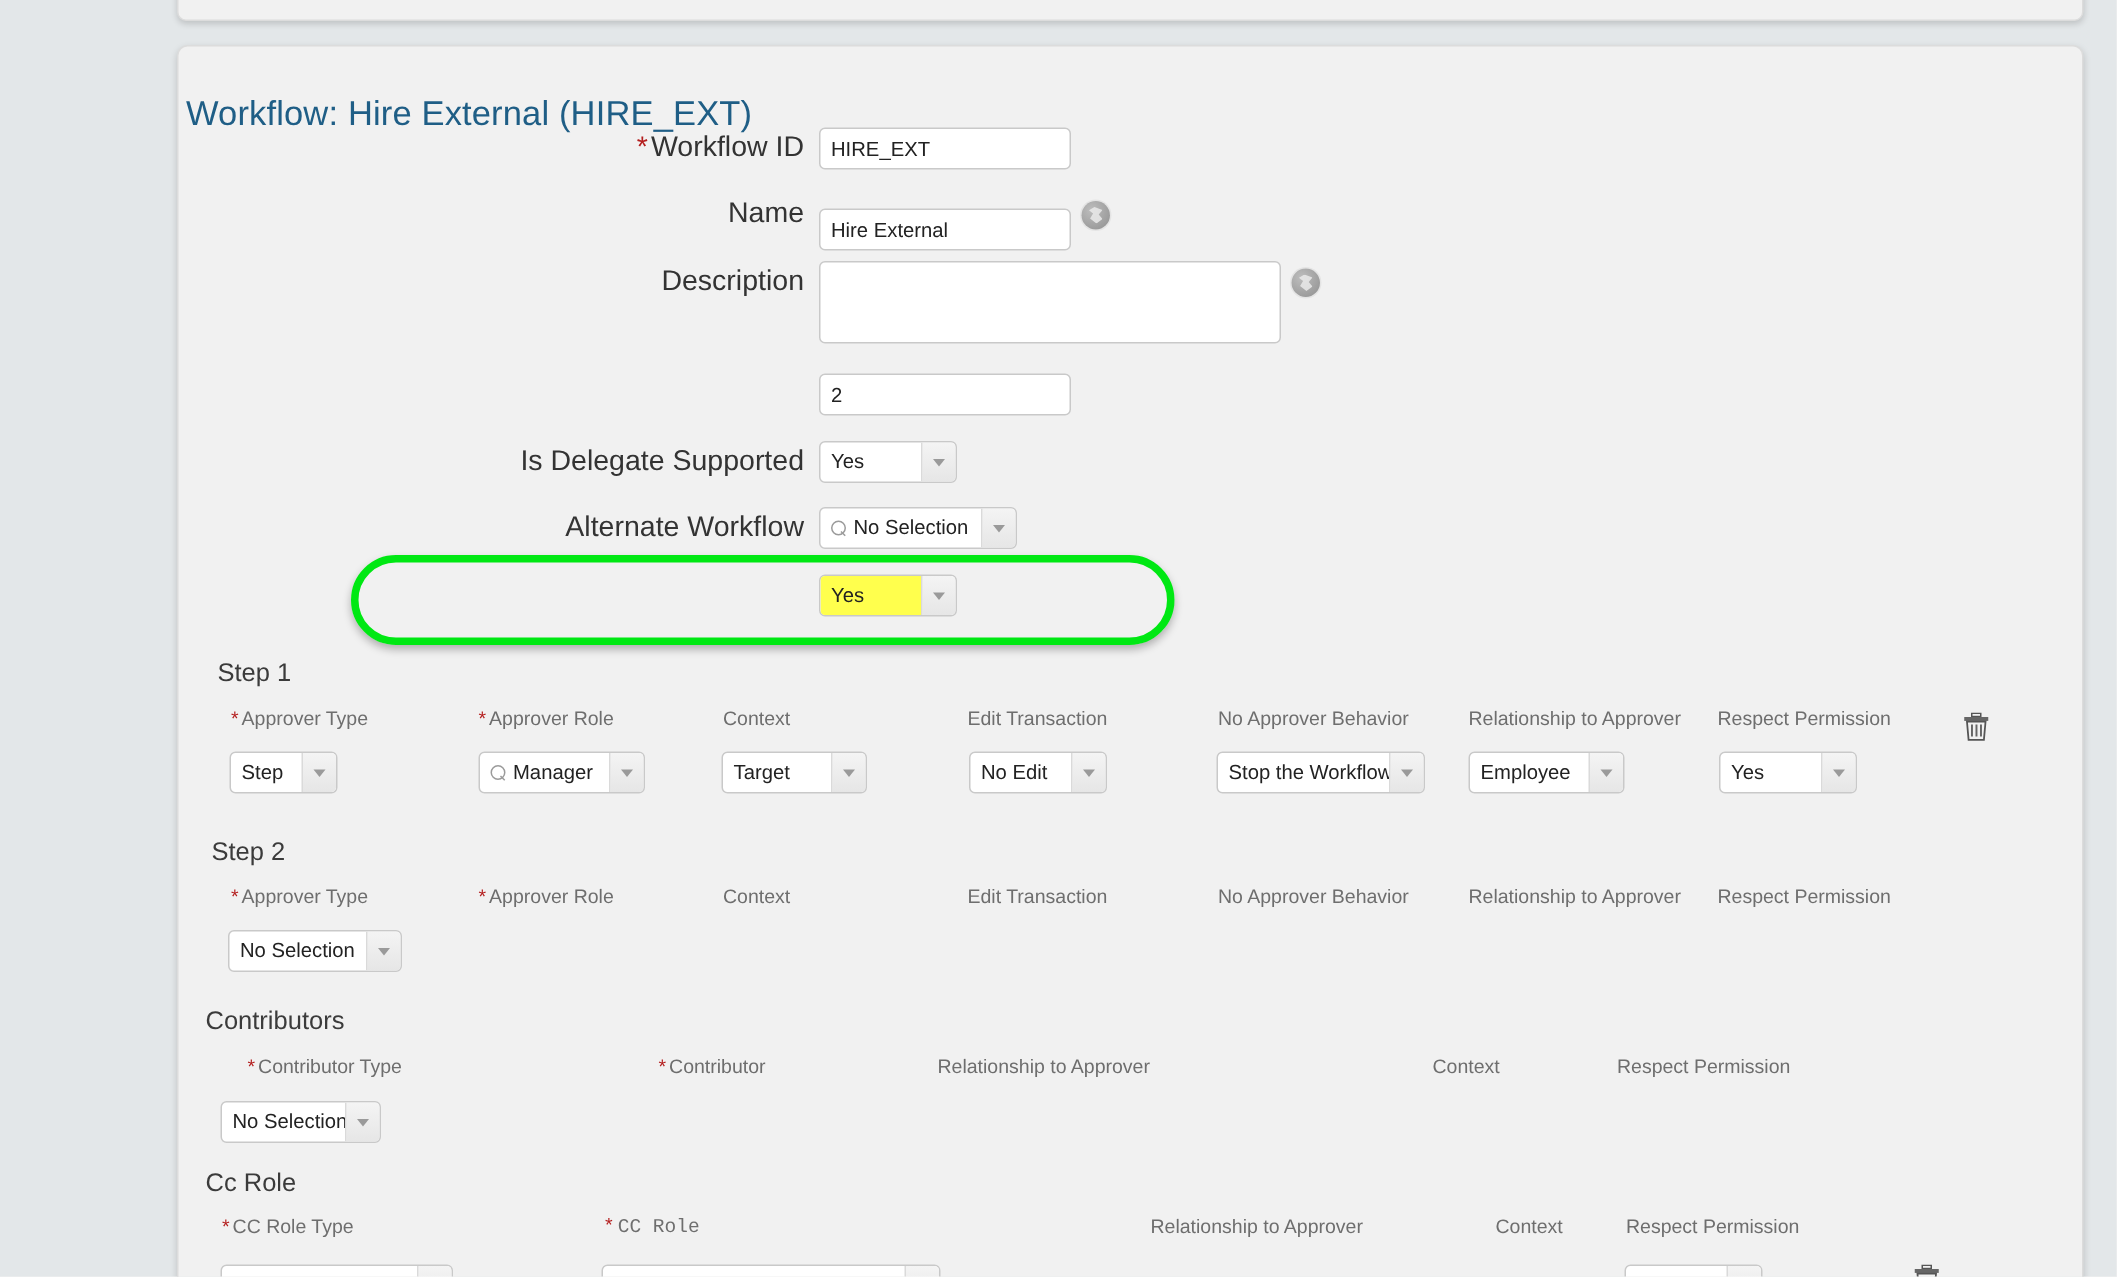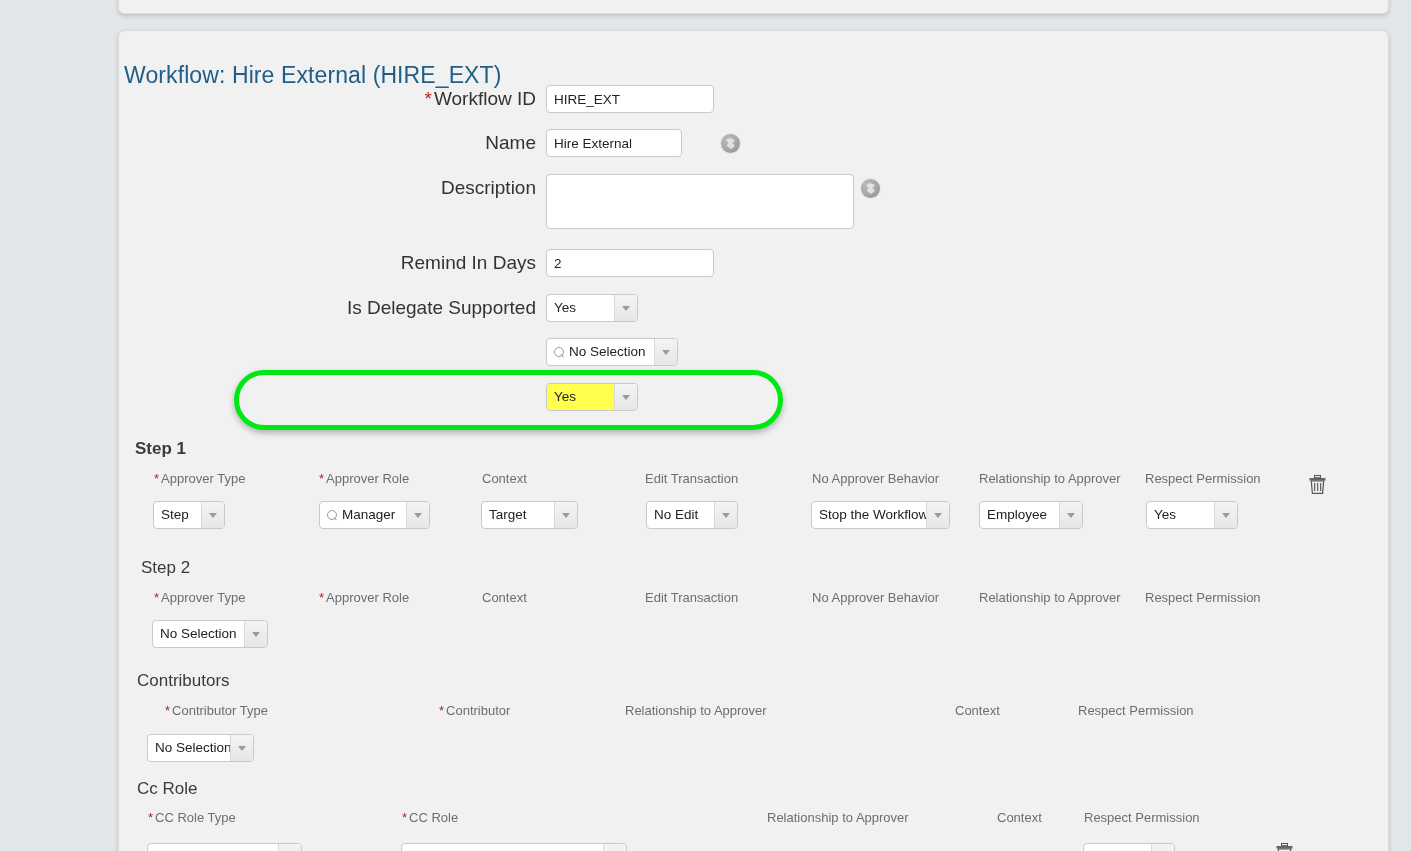--- a/index.html
+++ b/index.html
@@ -142,60 +142,60 @@
   <h1 id="page-title">Workflow: Hire External (HIRE_EXT)</h1>
 
   <div class="frow" style="left:0px; top:54px; width:417px;">
     <span class="flabel"><span class="req">*</span><span>Workflow ID</span></span>
   </div>
   <input class="txtinput" style="left: 427px; top: 54px; width: 168px;" value="HIRE_EXT">
 
   <div class="frow" style="left:0px; top:98px; width:417px;">
     <span class="flabel">Name</span>
   </div>
-  <input class="txtinput" style="left: 427px; top: 98px; width: 136px;" value="Hire External">
+  <input class="txtinput" style="left: 427px; top: 108px; width: 168px;" value="Hire External">
   <div class="globe-icon" style="left:602px; top:103px;"></div>
 
   <div class="frow" style="left:0px; top:143px; width:417px;">
     <span class="flabel">Description</span>
   </div>
   <textarea class="txtarea" style="left: 427px; top: 143px; width: 308px; height: 55px; resize: none;"></textarea>
   <div class="globe-icon" style="left:742px; top:148px;"></div>
 
-  <div class="frow" style="left:0px; top:218px; width:417px;">
-    <span class="flabel">Remind In Days</span>
-  </div>
   <input class="txtinput" style="left: 427px; top: 218px; width: 168px;" value="2">
 
   <div class="frow" style="left:0px; top:263px; width:417px;">
     <span class="flabel">Is Delegate Supported</span>
   </div>
   <div class="dd" style="left:427px; top:263px; width:92px;">
     <div class="dd-val">
         <span>Yes</span>
       </div>
     <div class="dd-arrow"></div>
   </div>
 
+  <div class="frow" style="left:0px; top:307px; width:417px;">
+    <span class="flabel">Alternate Workflow</span>
+  </div>
   <div class="dd" style="left:427px; top:307px; width:132px;">
     <div class="dd-val">
         <span class="mag"></span>
         <span>No Selection</span>
       </div>
     <div class="dd-arrow"></div>
   </div>
 
   <div class="dd hl" style="left:427px; top:352px; width:92px;">
     <div class="dd-val">
         <span>Yes</span>
       </div>
     <div class="dd-arrow"></div>
   </div>
 
-  <div class="sect-title" style="left:16px; top:408px;font-weight:bold;">Step 1</div>
+  <div class="sect-title" style="left:26px; top:408px;">Step 1</div>
 
   <div class="colhdr" style="left:35px; top:440px;"><span class="req">*</span><span>Approver Type</span></div>
   <div class="colhdr" style="left:200px; top:440px;"><span class="req">*</span><span>Approver Role</span></div>
   <div class="colhdr" style="left:363px; top:440px;">Context</div>
   <div class="colhdr" style="left:526px; top:440px;">Edit Transaction</div>
   <div class="colhdr" style="left:693px; top:440px;">No Approver Behavior</div>
   <div class="colhdr" style="left:860px; top:440px;">Relationship to Approver</div>
   <div class="colhdr" style="left:1026px; top:440px;">Respect Permission</div>
 
   <svg class="trash-icon" style="left:1190px; top:444px;" viewBox="0 0 17 19">
@@ -279,21 +279,21 @@
   <div class="dd" style="left:28px; top:703px; width:107px;">
     <div class="dd-val">
         <span>No Selection</span>
       </div>
     <div class="dd-arrow"></div>
   </div>
 
   <div class="sect-title" style="left:18px; top:748px;">Cc Role</div>
 
   <div class="colhdr" style="left:29px; top:779px;"><span class="req">*</span><span>CC Role Type</span></div>
-  <div class="colhdr" style="left:283px; top:779px;"><span class="req">*</span><span>CC Role</span></div>
+  <div class="colhdr" style="left:283px; top:779px;font-family:Liberation Mono, monospace;"><span class="req">*</span><span>CC Role</span></div>
   <div class="colhdr" style="left:648px; top:779px;">Relationship to Approver</div>
   <div class="colhdr" style="left:878px; top:779px;">Context</div>
   <div class="colhdr" style="left:965px; top:779px;">Respect Permission</div>
 
   <div class="dd" style="left:28px; top:812px; width:155px;">
     <div class="dd-val">
         <span>Dynamic Group</span>
       </div>
     <div class="dd-arrow"></div>
   </div>

